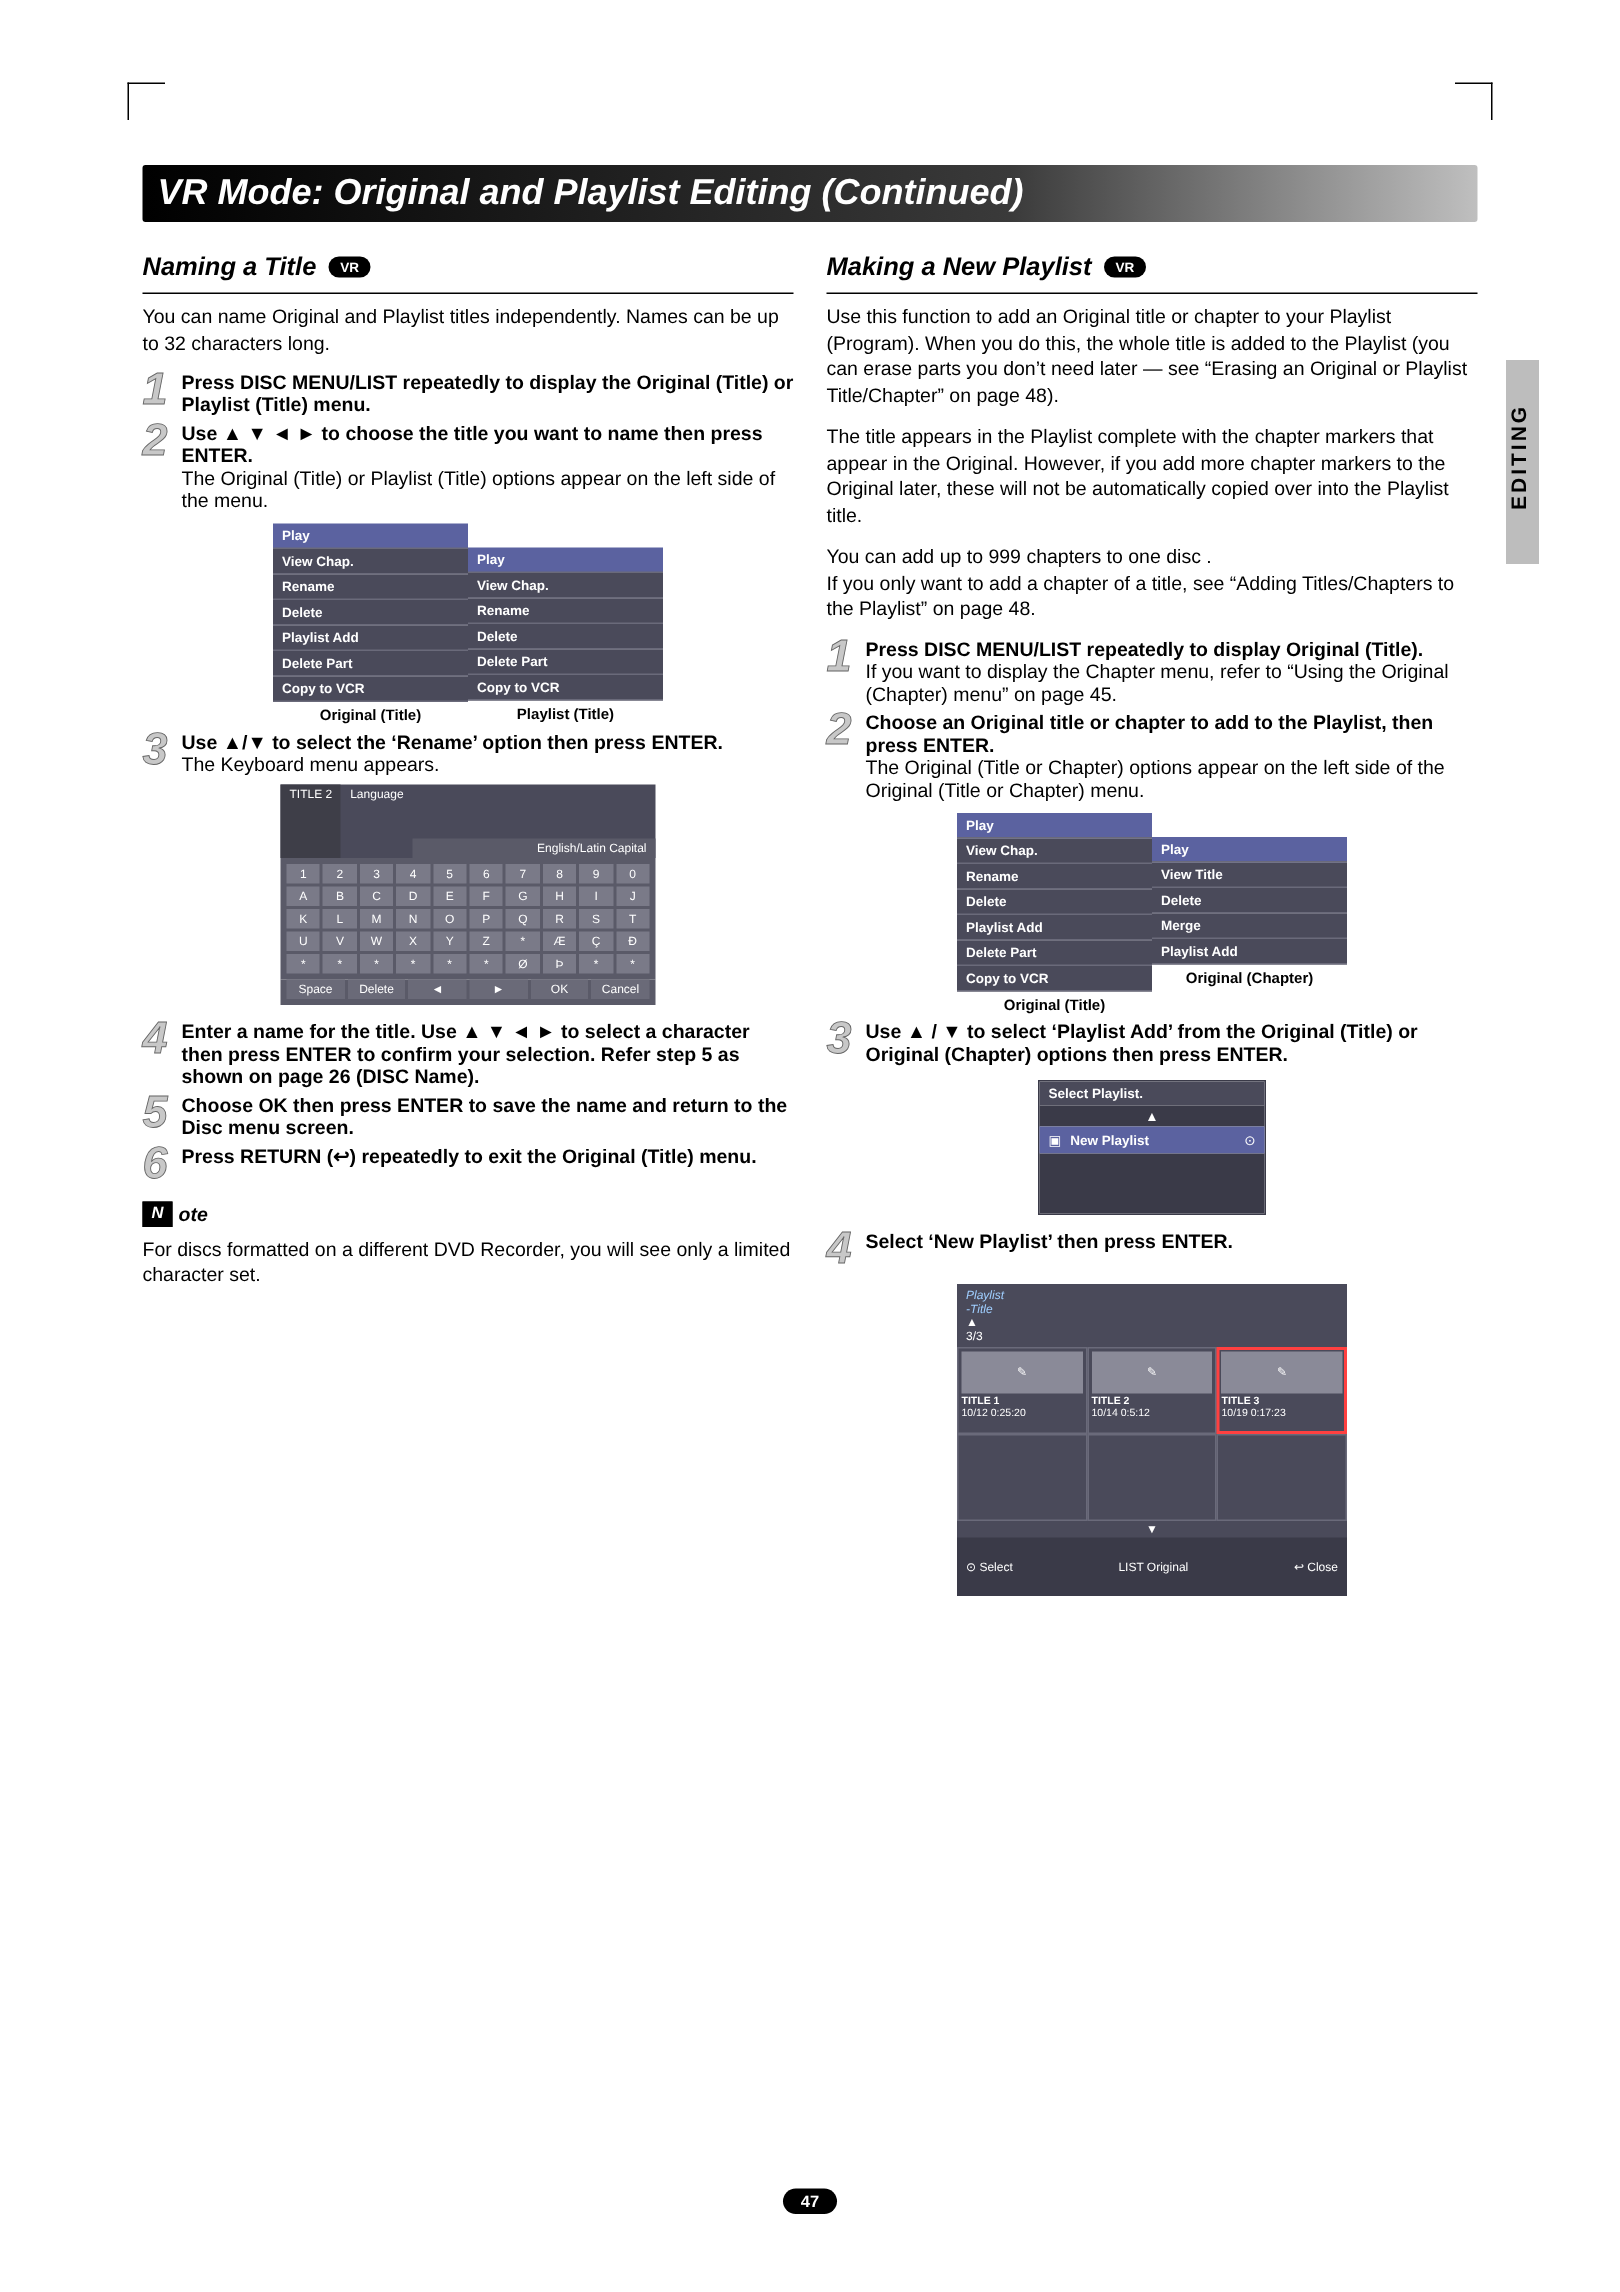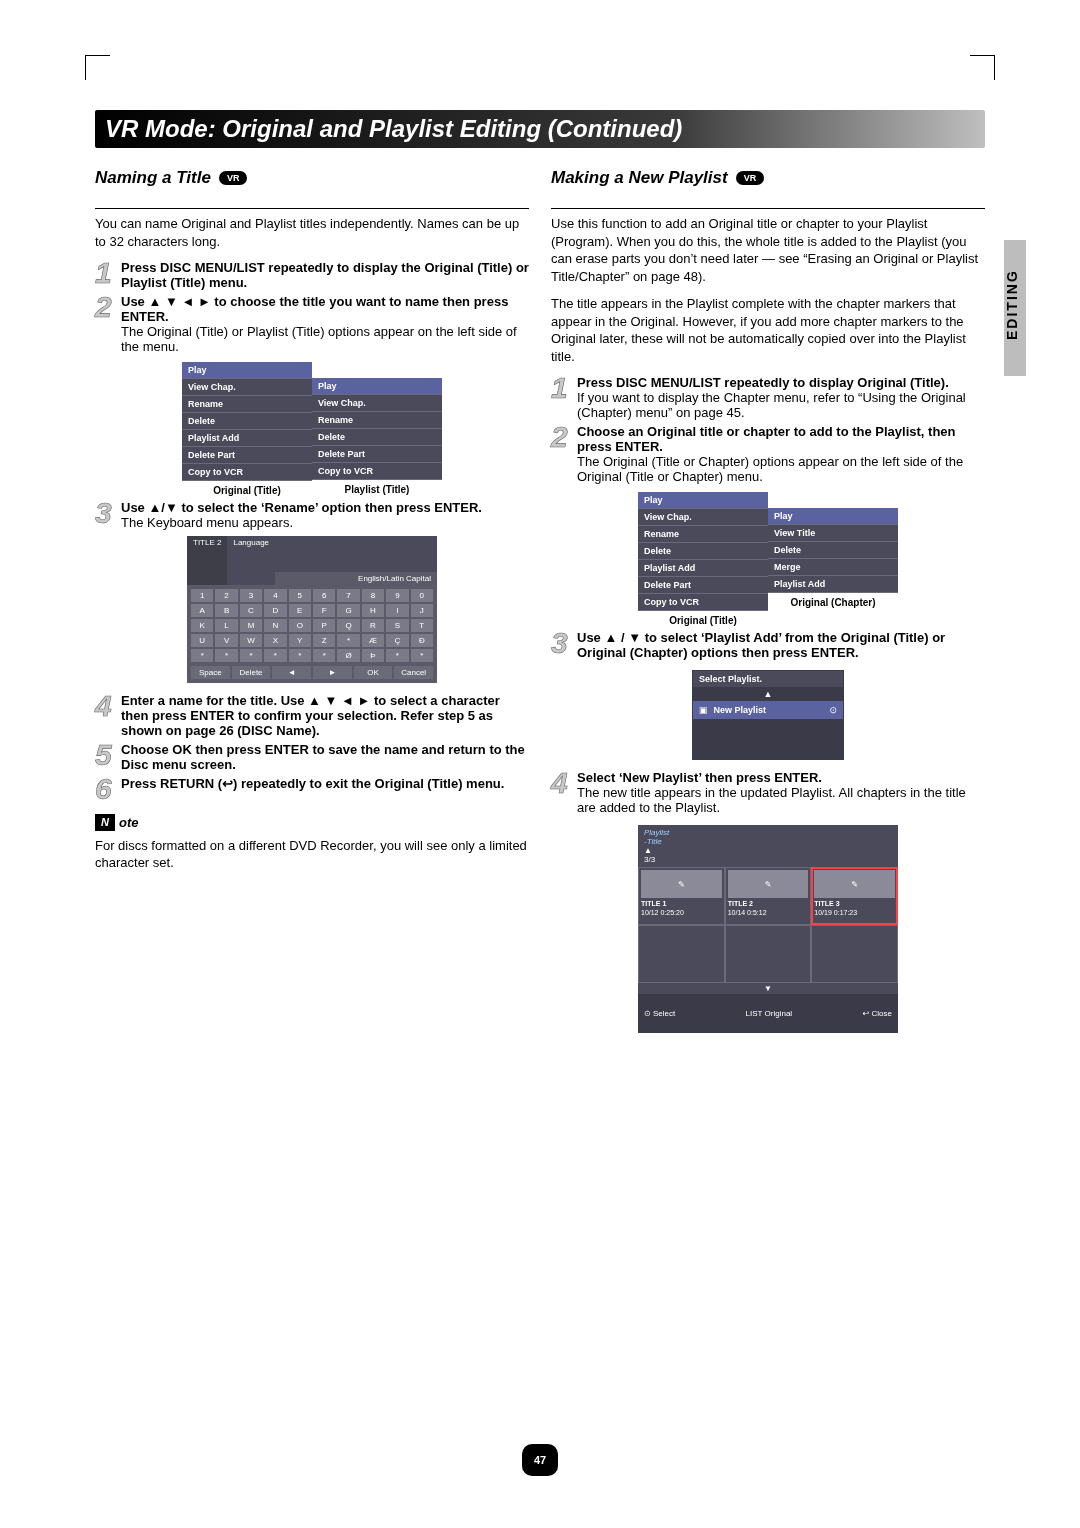--- a/index.html
+++ b/index.html
@@ -39,21 +39,21 @@
   }
   .col {
     width: 50%;
   }
   h2.section {
     font-style: italic;
     font-weight: bold;
     font-size: 17px;
     margin: 6px 0 2px 0;
     border-bottom: 1.5px solid #000;
-    padding-bottom: 20px;
+    padding-bottom: 7px;
     display: flex;
     align-items: center;
     gap: 8px;
   }
   .vr-pill {
     display: inline-block;
     background: #000;
     color: #fff;
     font-size: 9px;
     font-weight: bold;
@@ -165,21 +165,21 @@
     font-size: 14px;
     writing-mode: vertical-rl;
     text-align: center;
     letter-spacing: 2px;
     transform: rotate(180deg);
     padding-top: 6px;
   }
 
   .page-num {
     position:absolute; left:50%; bottom:52px; transform:translateX(-50%);
-    width:36px; height:32px; border-radius:10px; background:#000; color:#fff;
+    width:36px; height:17px; border-radius:10px; background:#000; color:#fff;
     font-size:11px; font-weight:bold; display:flex; align-items:center; justify-content:center;
   }
 </style>
 </head>
 <body>
 
 <div class="page">
   <div class="crop-tl"></div>
   <div class="crop-tr"></div>
 
@@ -363,20 +363,24 @@
       <p>For discs formatted on a different DVD Recorder, you will see only a limited character set.</p>
     </div>
 
     <div class="col">
       <h2 class="section">
         <span>Making a New Playlist</span>
         <span class="vr-pill">VR</span>
       </h2>
       <p>Use this function to add an Original title or chapter to your Playlist (Program). When you do this, the whole title is added to the Playlist (you can erase parts you don’t need later — see “Erasing an Original or Playlist Title/Chapter” on page 48).</p>
       <p>The title appears in the Playlist complete with the chapter markers that appear in the Original. However, if you add more chapter markers to the Original later, these will not be automatically copied over into the Playlist title.</p>
+      <p>
+        <span>You can add up to 999 chapters to one disc .</span><br>
+        <span>If you only want to add a chapter of a title, see “Adding Titles/Chapters to the Playlist” on page 48.</span>
+      </p>
 
       <div class="step">
         <div class="step-num">1</div>
         <div class="step-body">
           <span class="step-bold">Press DISC MENU/LIST repeatedly to display Original (Title).</span>
           <span class="step-plain">If you want to display the Chapter menu, refer to “Using the Original (Chapter) menu” on page 45.</span>
         </div>
       </div>
       <div class="step">
         <div class="step-num">2</div>
@@ -454,21 +458,20 @@
           <span style="font-weight:bold;">New Playlist</span>
           <span style="margin-left:auto;">⊙</span>
         </div>
         <div class="blank"></div>
       </div>
 
       <div class="step">
         <div class="step-num">4</div>
         <div class="step-body">
           <span class="step-bold">Select ‘New Playlist’ then press ENTER.</span>
-          <span class="step-plain">The new title appears in the updated Playlist. All chapters in the title are added to the Playlist.</span>
         </div>
       </div>
 
       <div class="pl-scr">
         <div class="pl-top">
           <span class="ttl">
             <span>Playlist</span><br>
             <span>-Title</span>
           </span>
           <span>▲</span>

